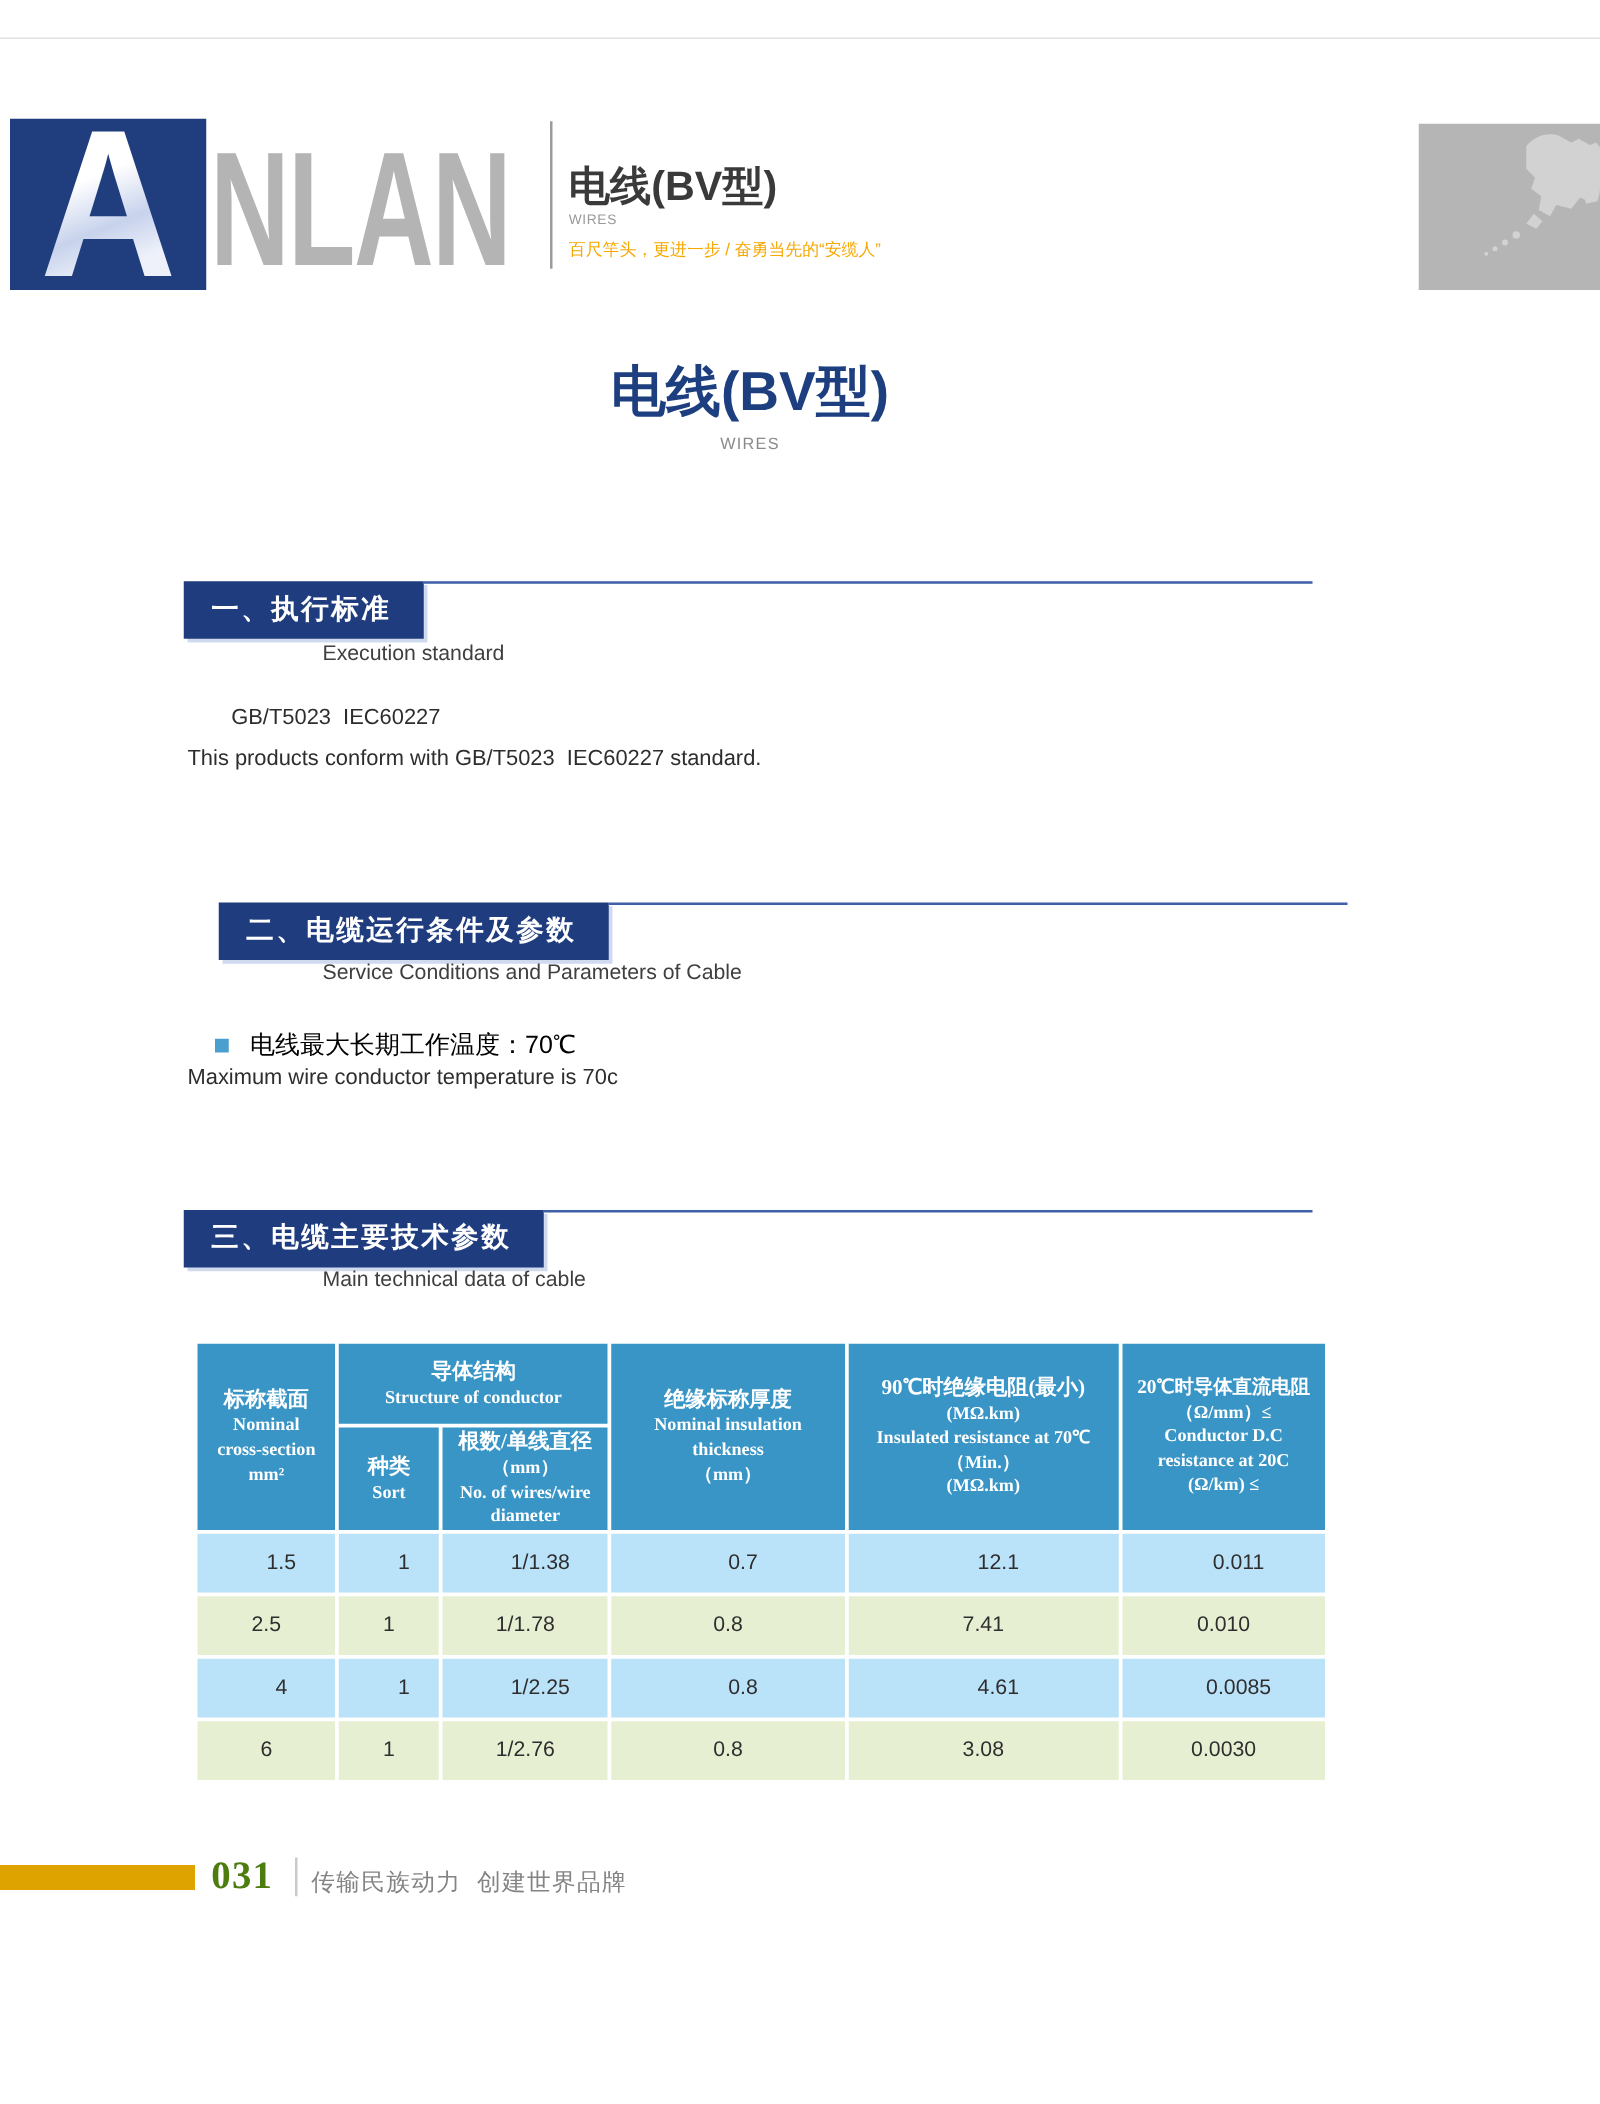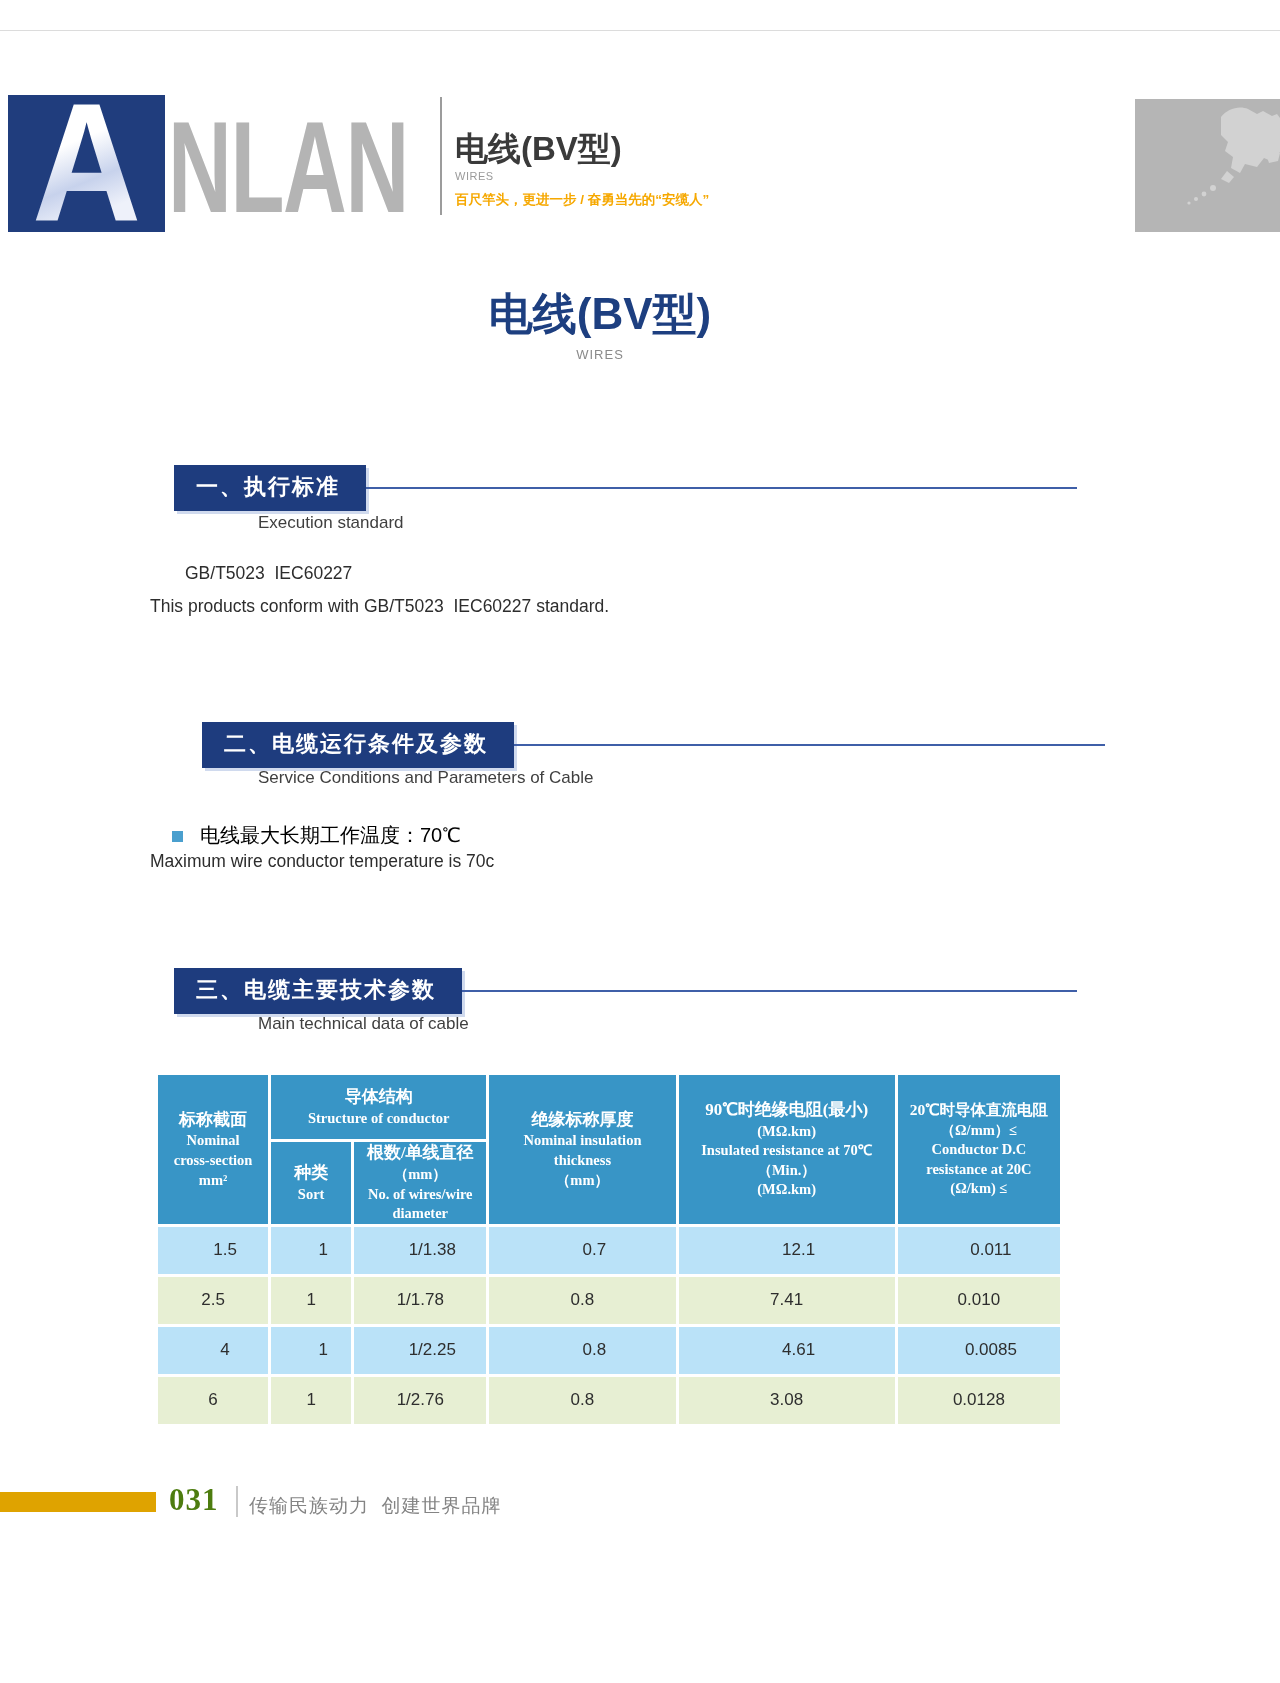--- a/index.html
+++ b/index.html
@@ -34,30 +34,30 @@
     left:168px; top:102px;
     font-size:130px; font-weight:bold; line-height:1;
     color:#b4b4b4; letter-spacing:-2px;
     transform:scaleX(0.68); transform-origin:left top;
     white-space:nowrap;
   }
   .head-divider { left:440px; top:97px; width:2px; height:118px; background:#9c9c9c; }
   .head-product { left:455px; top:131px; }
   .head-product-cn { font-size:33px; font-weight:bold; color:#3a3a3a; line-height:1.1; }
   .head-product-en { font-size:11px; color:#9a9a9a; margin-top:3px; letter-spacing:0.5px; }
-  .head-tagline { font-size:13.5px; font-weight:bold; color:#f6a800; margin-top:9px; white-space:pre; }
+  .head-tagline { font-size:13.5px; font-weight:normal; color:#f6a800; margin-top:9px; white-space:pre; }
   .map-block { left:1135px; top:99px; width:145px; height:133px; background:#b5b5b5; overflow:hidden; }
 
   
   .main-title-wrap { left:0; top:288px; width:1200px; text-align:center; }
   .main-title-cn { font-size:44px; font-weight:bold; color:#1d3f80; line-height:1.2; }
   .main-title-en { font-size:13px; color:#8a8a8a; letter-spacing:1px; margin-top:6px; }
 
   
-  .sec-head { left:174px; width:903px; display:flex; align-items:center; }
+  .sec-head { left:147px; width:903px; display:flex; align-items:flex-start; }
   .sec-box {
     background:#1e3c7e; color:#ffffff;
     font-size:22px; font-weight:bold; letter-spacing:2px;
     padding:7px 26px 9px 22px; white-space:nowrap;
     box-shadow:3px 3px 0 rgba(120,150,205,0.35);
   }
   .sec-line { flex:1; height:2px; background:#3f5fa8; }
   .sec-en { font-size:17px; color:#3f3f3f; white-space:pre;margin-left:36px; }
   .body-line { font-size:17.5px; color:#2d2d2d; white-space:pre; }
   .bullet-sq { width:11px; height:11px; background:#4a9fce; }
@@ -226,21 +226,21 @@
     <td>0.8</td>
     <td>4.61</td>
     <td>0.0085</td>
   </tr>
   <tr class="data-row row-b">
     <td>6</td>
     <td>1</td>
     <td>1/2.76</td>
     <td>0.8</td>
     <td>3.08</td>
-    <td>0.0128</td>
+    <td>0.0030</td>
   </tr>
   </tbody>
 </table>
 
 <div class="abs footer-bar"></div>
 <div class="abs footer-num">031</div>
 <div class="abs footer-divider"></div>
 <div class="abs footer-slogan">传输民族动力  创建世界品牌</div>
 
 </body></html>

